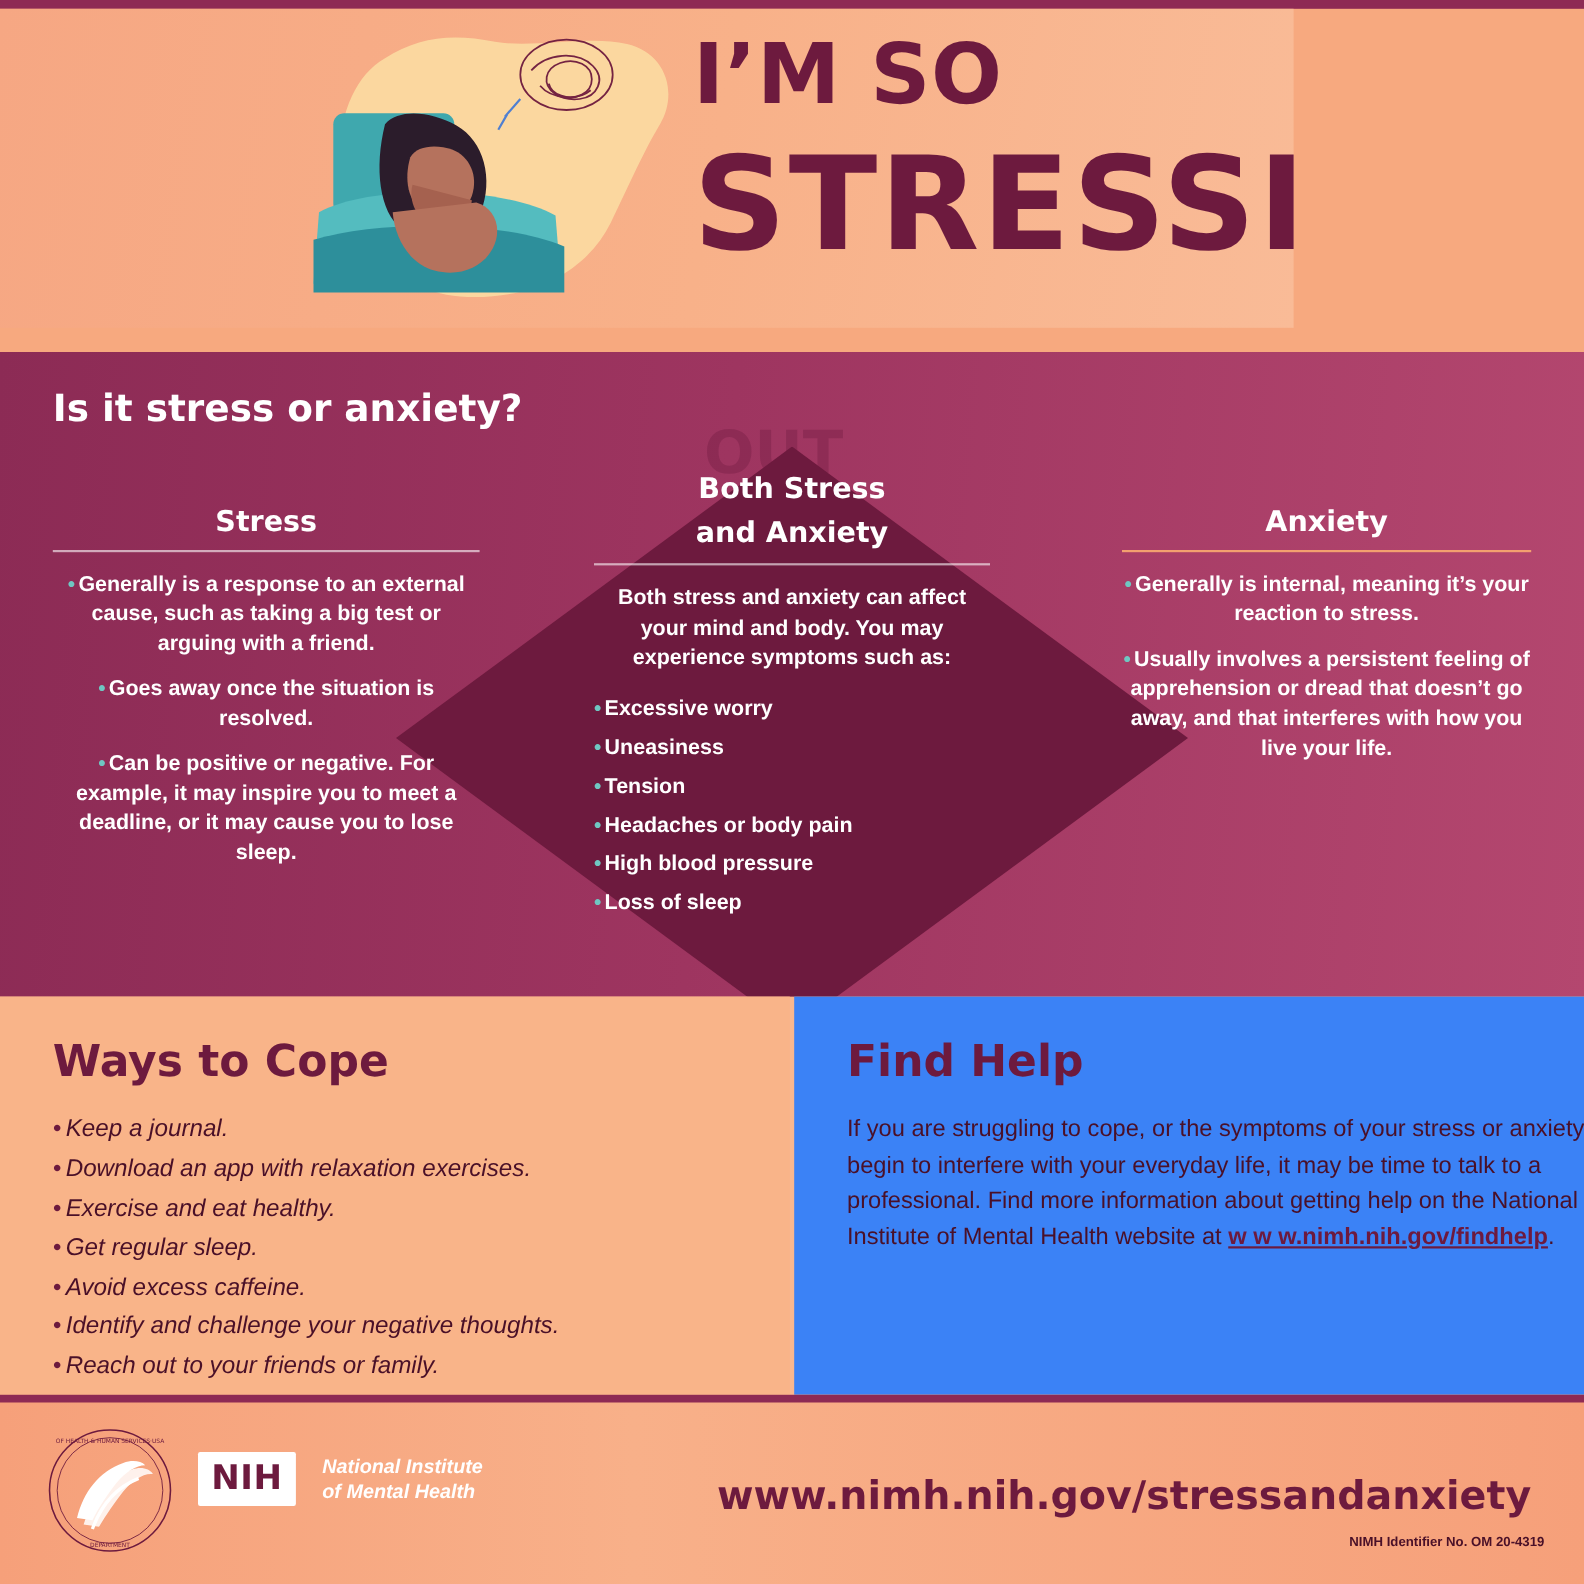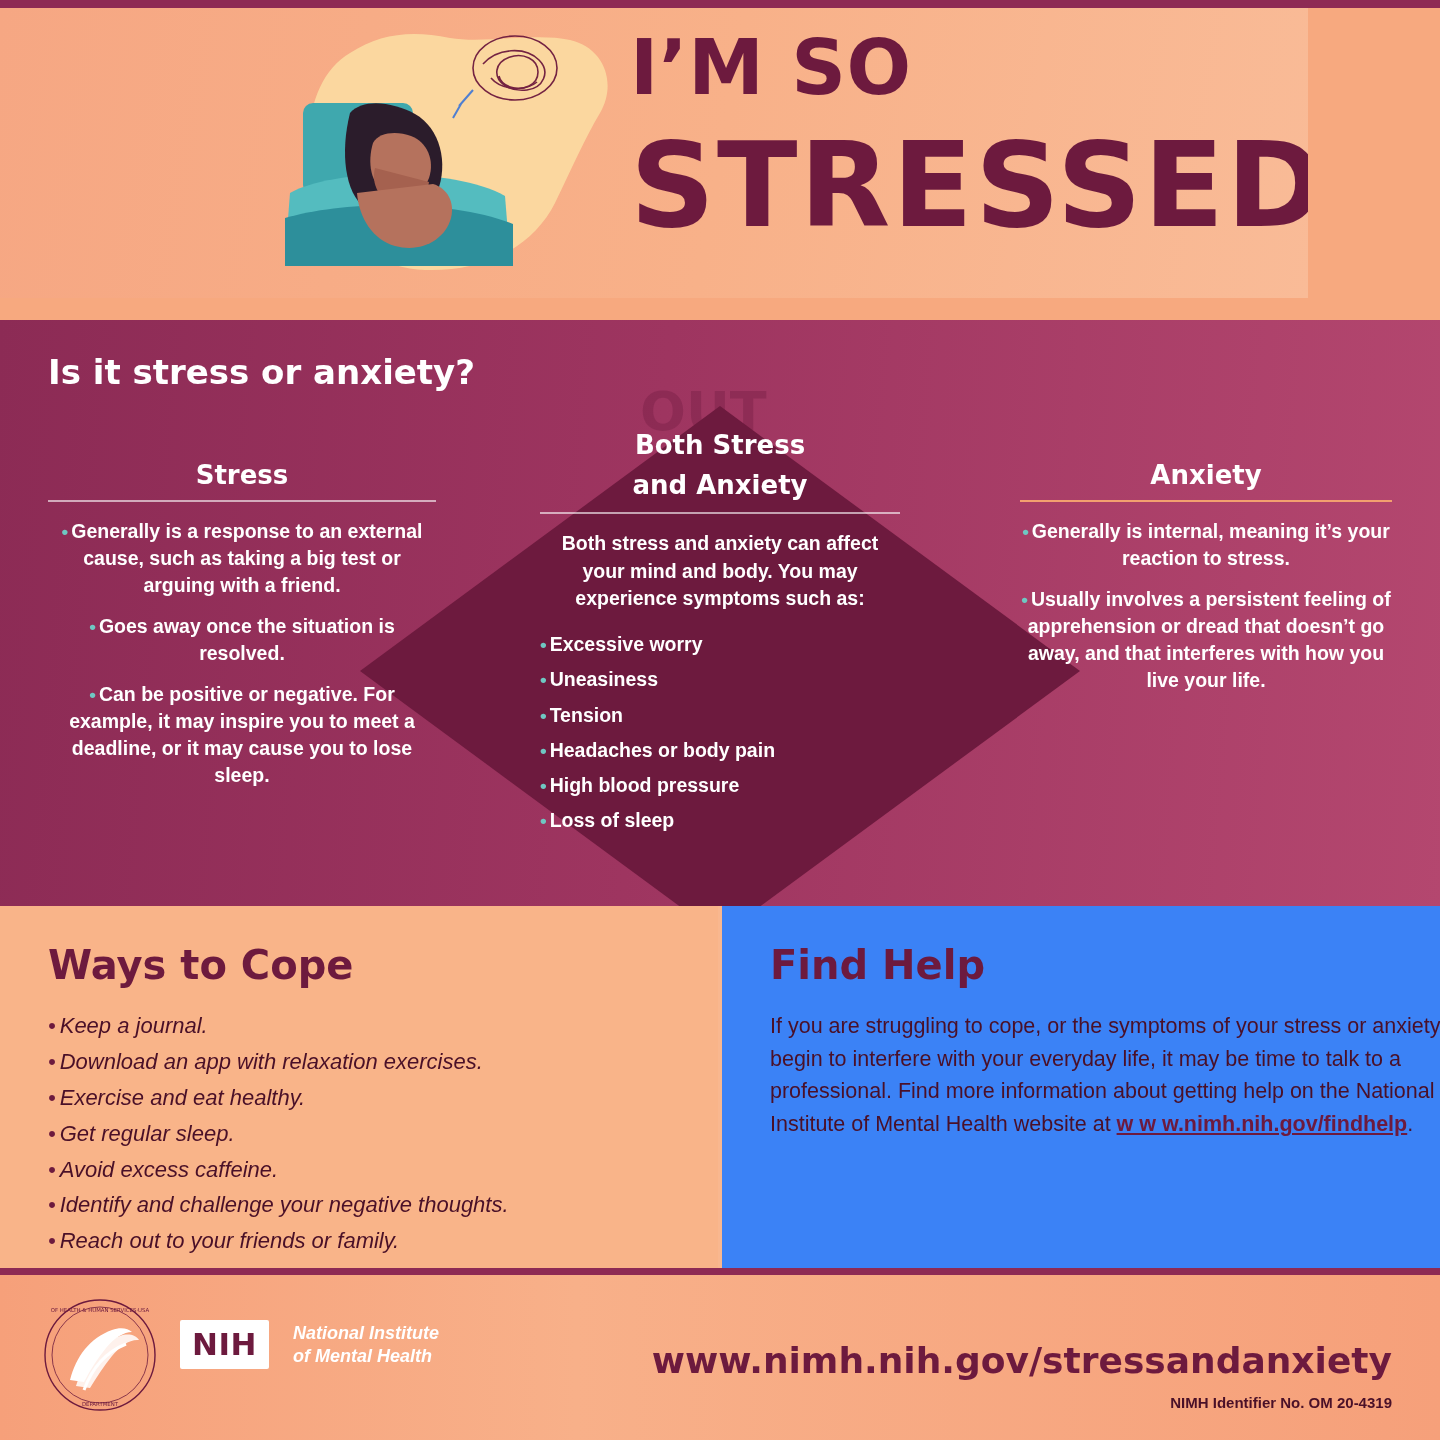--- a/index.html
+++ b/index.html
@@ -25,21 +25,21 @@
     top: 0; left: 0;
     width: 1440px;
     height: 8px;
     background: #8e2a54;
   }
 
   
   .header {
     position: absolute;
     top: 8px; left: 0;
-    width: 1308px;
+    width: 1176px;
     height: 290px;
     background: linear-gradient(100deg, #f6a783 0%, #f8b189 55%, #f9bb97 100%);
     overflow: hidden;
   }
 
   .illus {
     position: absolute;
     left: 255px;
     top: 10px;
     width: 380px;
@@ -250,22 +250,22 @@
   .foot-url {
     position: absolute;
     right: 48px; top: 72px;
     font-size: 36px;
     font-weight: bold;
     color: #6d1a3e;
     font-family: "DejaVu Sans", sans-serif;
   }
   .foot-id {
     position: absolute;
-    right: 48px; top: 126px;
-    font-size: 15px;
+    right: 36px; top: 126px;
+    font-size: 12px;
     font-weight: bold;
     color: #4a1028;
   }
 </style>
 </head>
 <body>
 
 <div class="poster">
 
   <div class="top-rule"></div>

